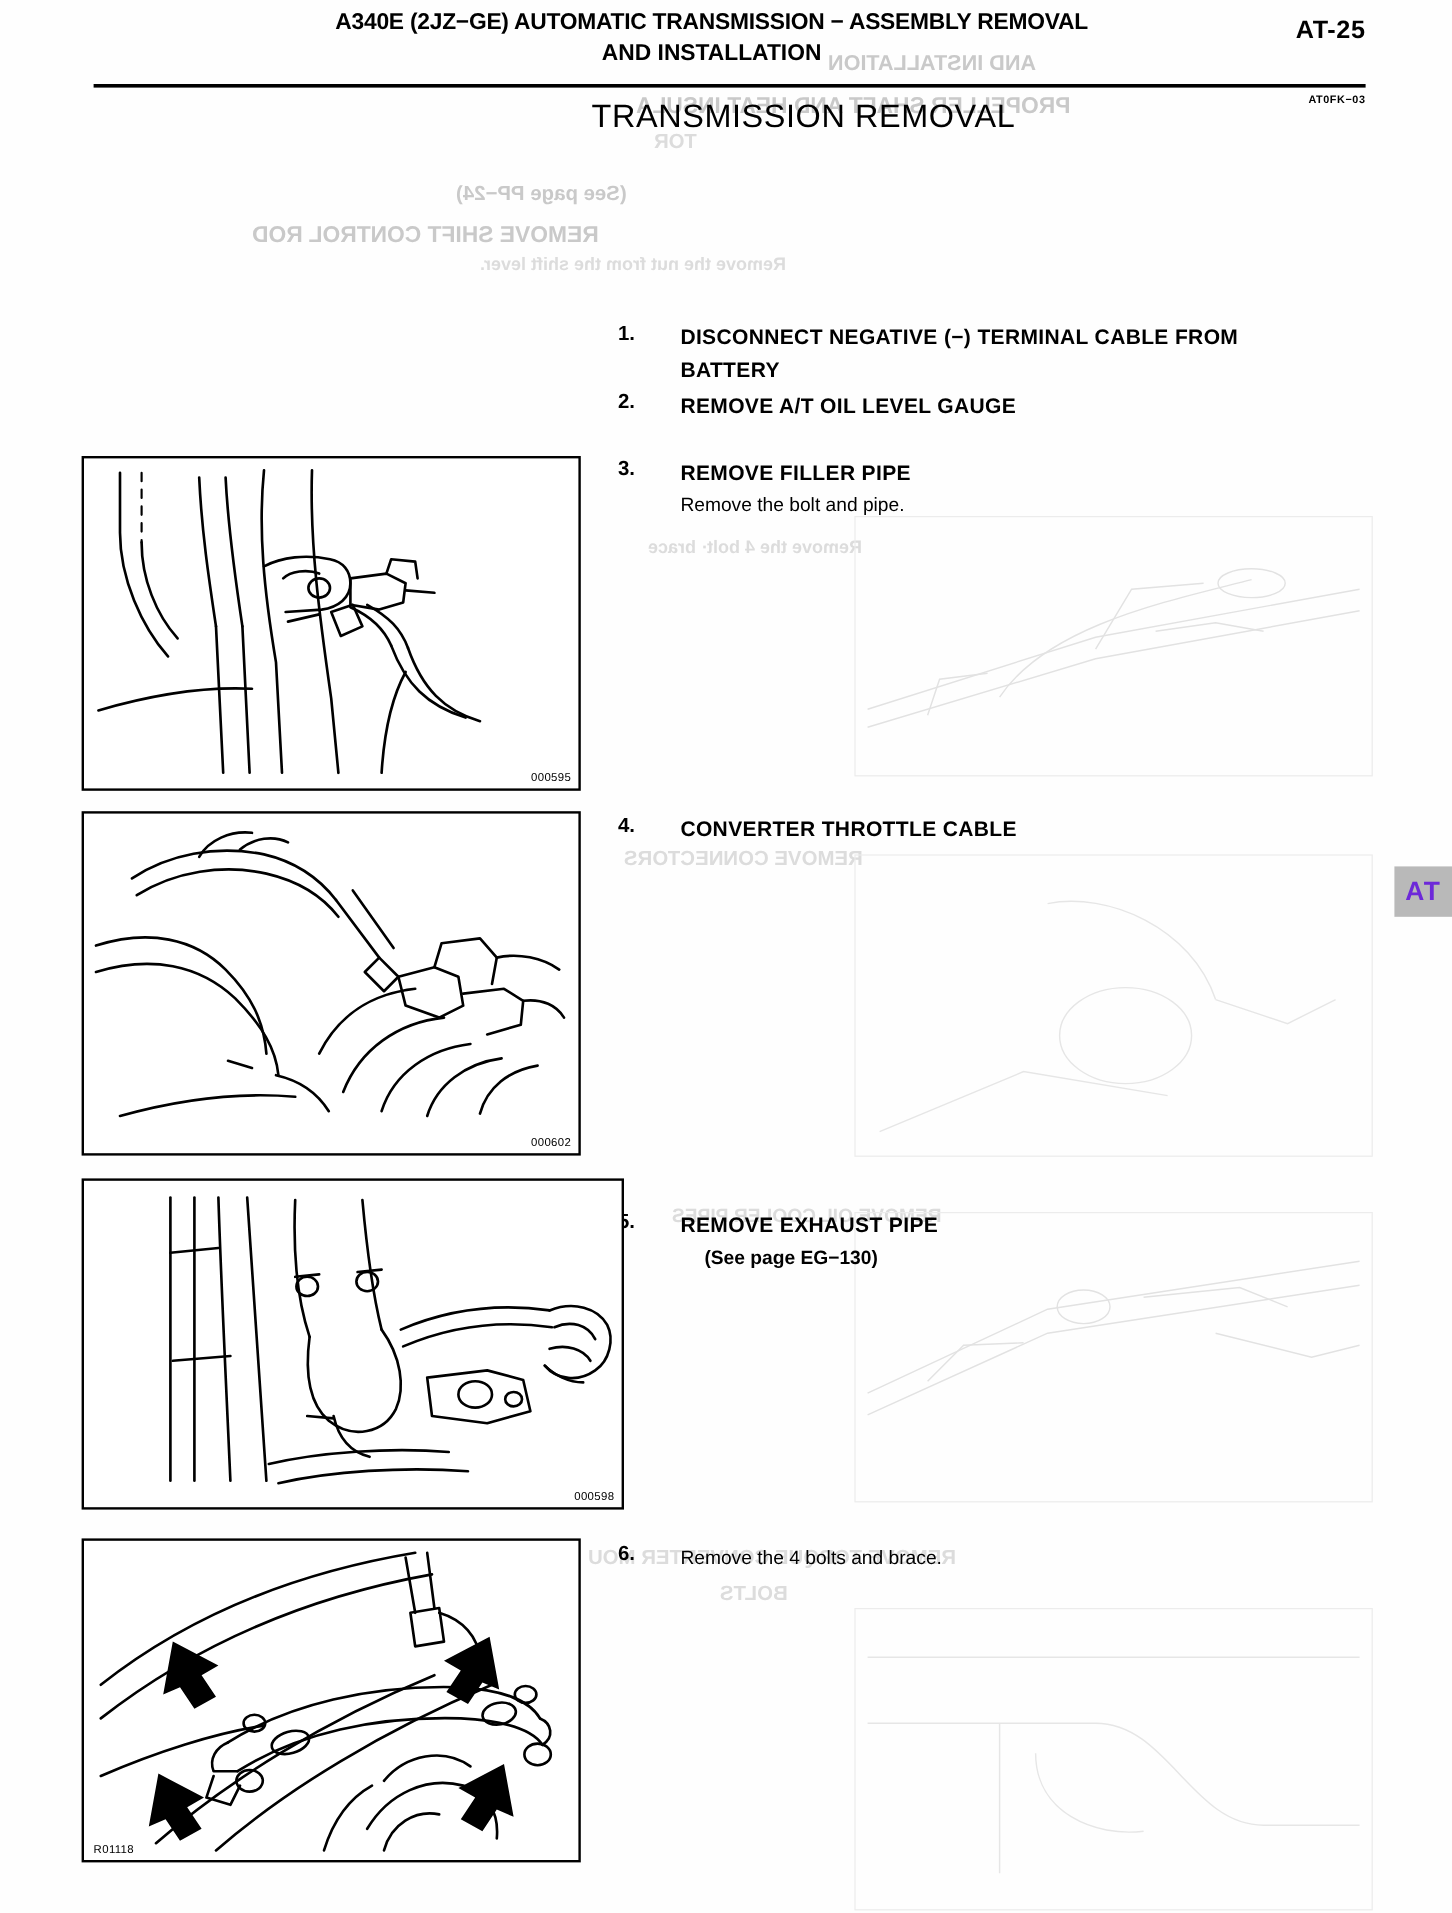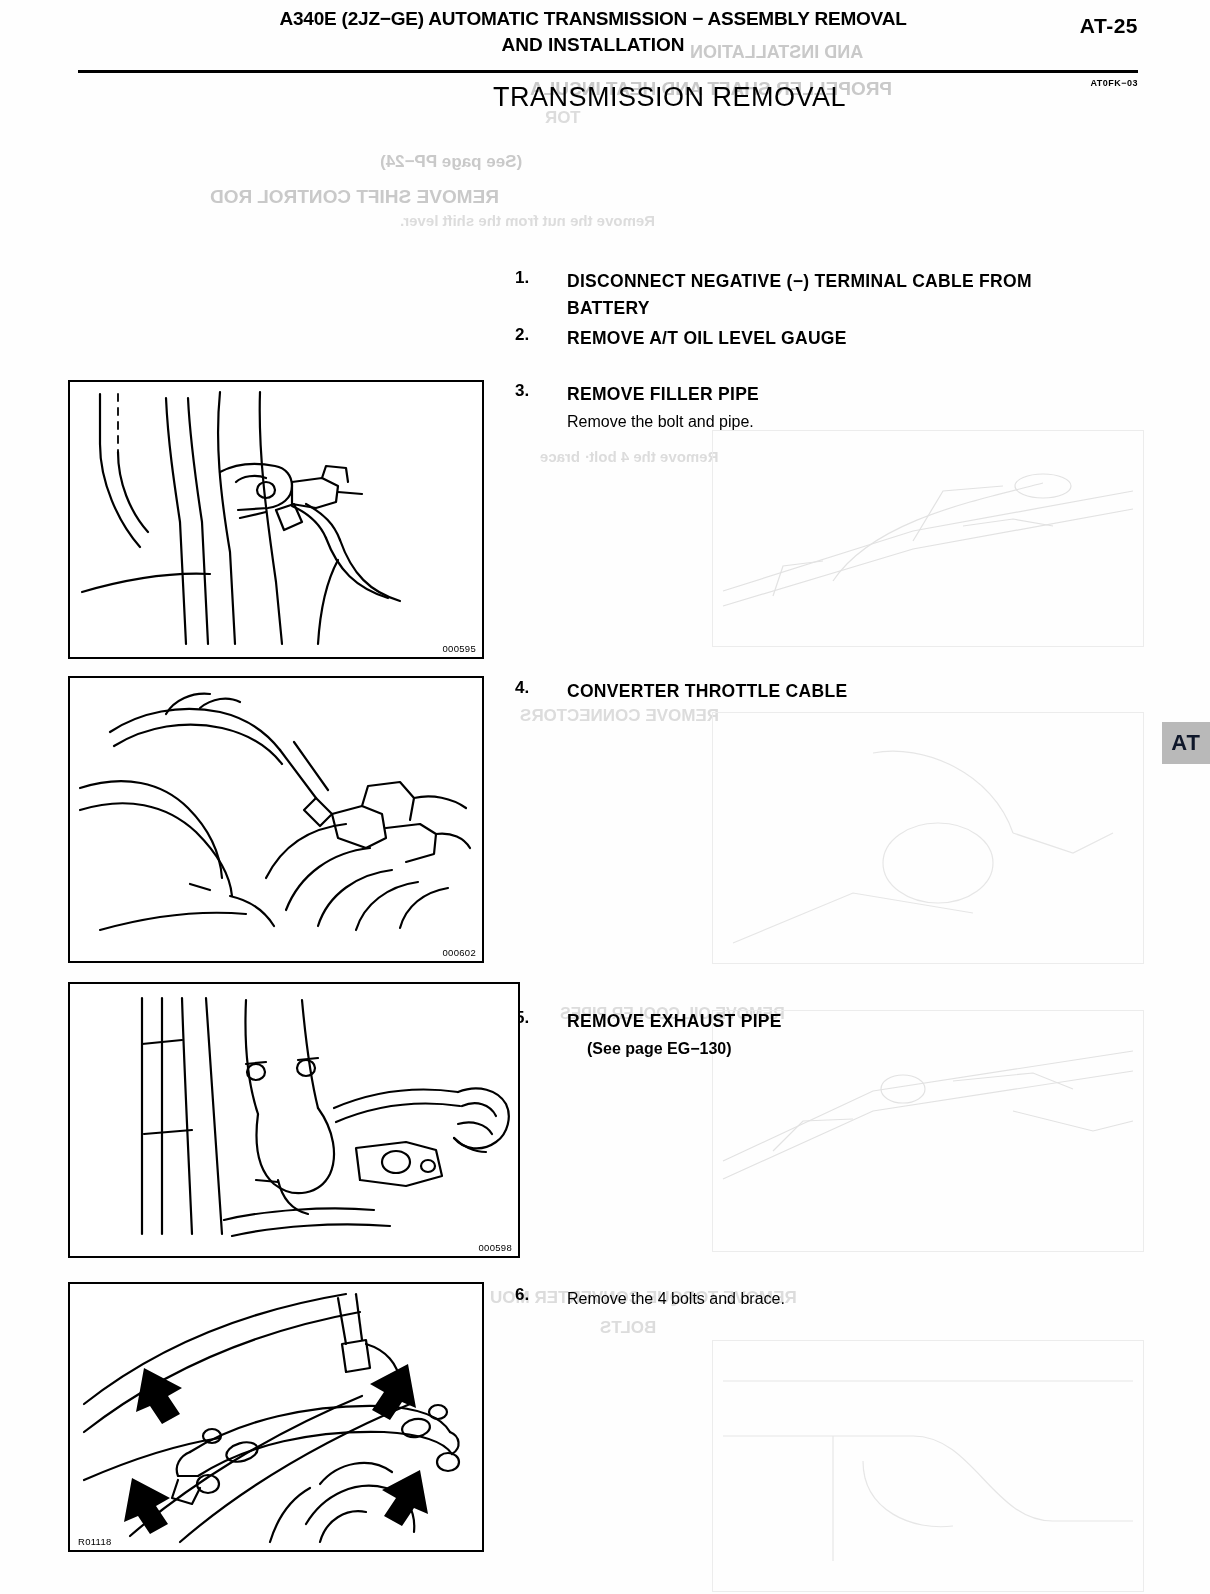--- a/index.html
+++ b/index.html
@@ -169,21 +169,21 @@
   }
 
   
   .side-tab {
     position: absolute;
     right: 0px;
     top: 722px;
     width: 48px;
     height: 42px;
     background: #b9b9b9;
-    color: #0f172a;
+    color: #6d28d9;
     font-size: 22px;
     font-weight: bold;
     letter-spacing: 1px;
     display: flex;
     align-items: center;
     justify-content: center;
   }
 
   
   .ghost {

